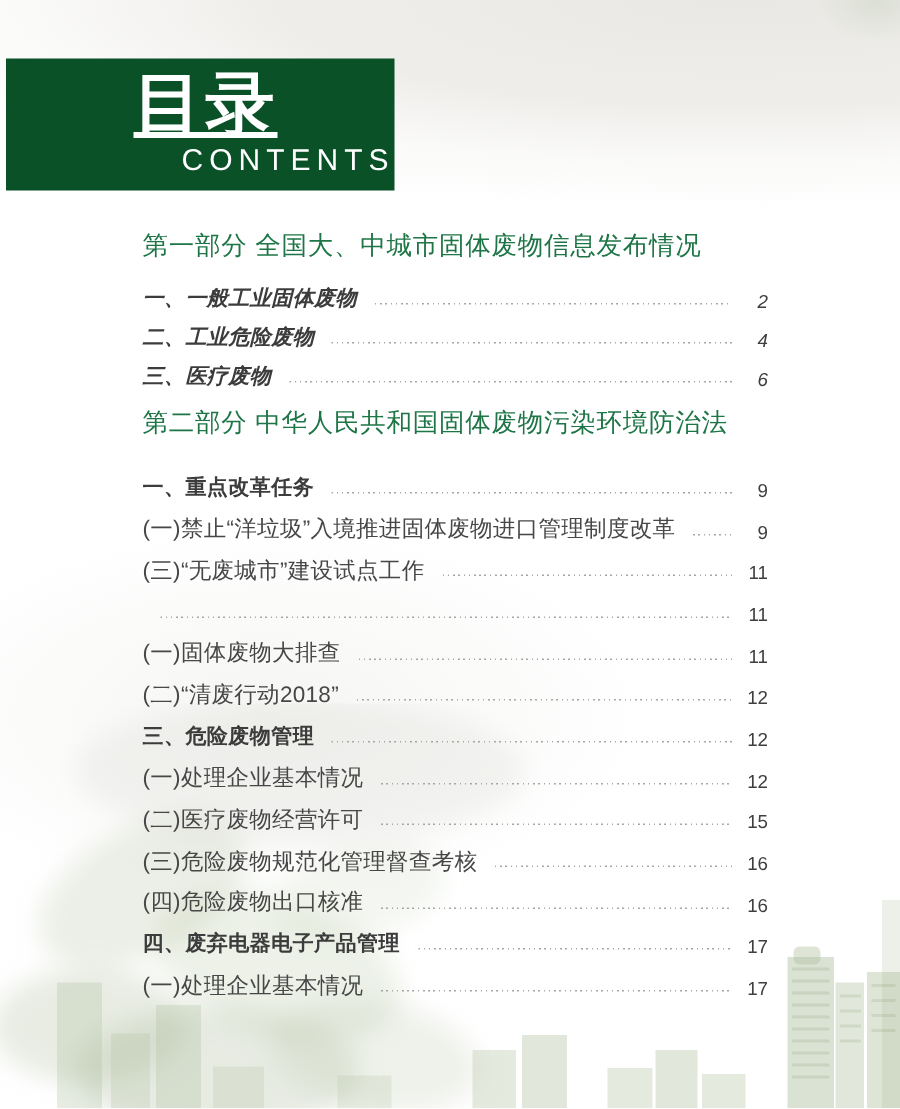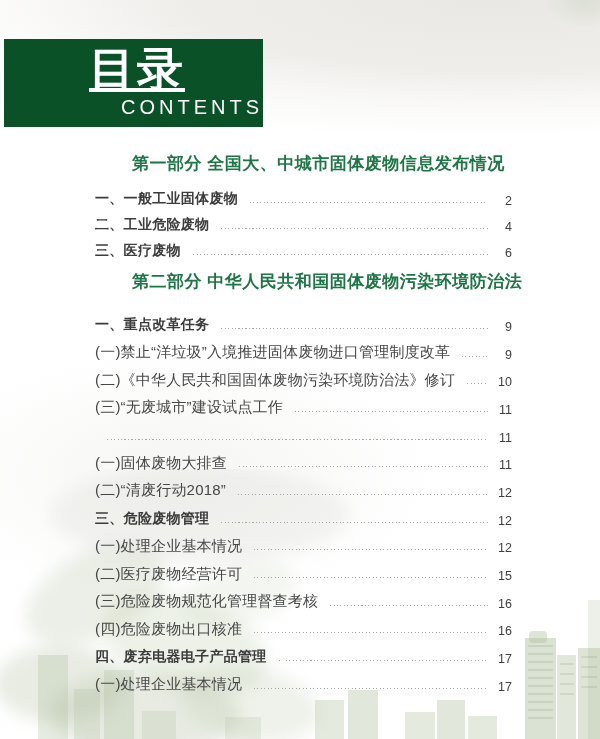--- a/index.html
+++ b/index.html
@@ -47,28 +47,27 @@
   .title-en{
     font-size:20px;line-height:1;
     font-weight:400;letter-spacing:4px;
     margin-top:4px;
     text-align:right;
   }
 
   
   .toc{position:absolute;left:95px;top:150px;width:417px;}
   .section .heading{
-    font-size:17px;font-weight:700;color:#1e7546;
+    font-size:17px;font-weight:400;color:#1e7546;
     height:28px;line-height:28px;letter-spacing:0.5px;
     white-space:nowrap;
-    margin-left:37px;
   }
   .rows{display:block;}
   .sec-0 .rows{margin-top:8px;}
-  .sec-0 .row{height:26px;}
+  .sec-0 .row{height:26px;font-style:italic;}
   .sec-1{margin-top:4px;}
   .sec-1 .rows{margin-top:15px;}
   .sec-1 .row{height:27.7px;}
   .row{display:flex;align-items:center;}
   .row .label{white-space:nowrap;}
   .row.level-1 .label{font-weight:700;color:#3c3c3c;font-size:14px;letter-spacing:0.3px;}
   .row.level-2 .label{font-weight:400;color:#474747;font-size:15px;letter-spacing:0.2px;}
   .leader{
     flex:1;height:1px;
     margin:7px 8px 0 12px;
@@ -186,25 +185,20 @@
           <span class="label">一、重点改革任务</span>
           <span class="leader"></span>
           <span class="pagenum">9</span>
         </div>
           <div class="row level-2">
           <span class="label">(一)禁止“洋垃圾”入境推进固体废物进口管理制度改革</span>
           <span class="leader"></span>
           <span class="pagenum">9</span>
         </div>
           <div class="row level-2">
-          <span class="label">(二)《中华人民共和国固体废物污染环境防治法》修订</span>
-          <span class="leader"></span>
-          <span class="pagenum">10</span>
-        </div>
-          <div class="row level-2">
           <span class="label">(三)“无废城市”建设试点工作</span>
           <span class="leader"></span>
           <span class="pagenum">11</span>
         </div>
           <div class="row level-1">
           <span class="leader"></span>
           <span class="pagenum">11</span>
         </div>
           <div class="row level-2">
           <span class="label">(一)固体废物大排查</span>

